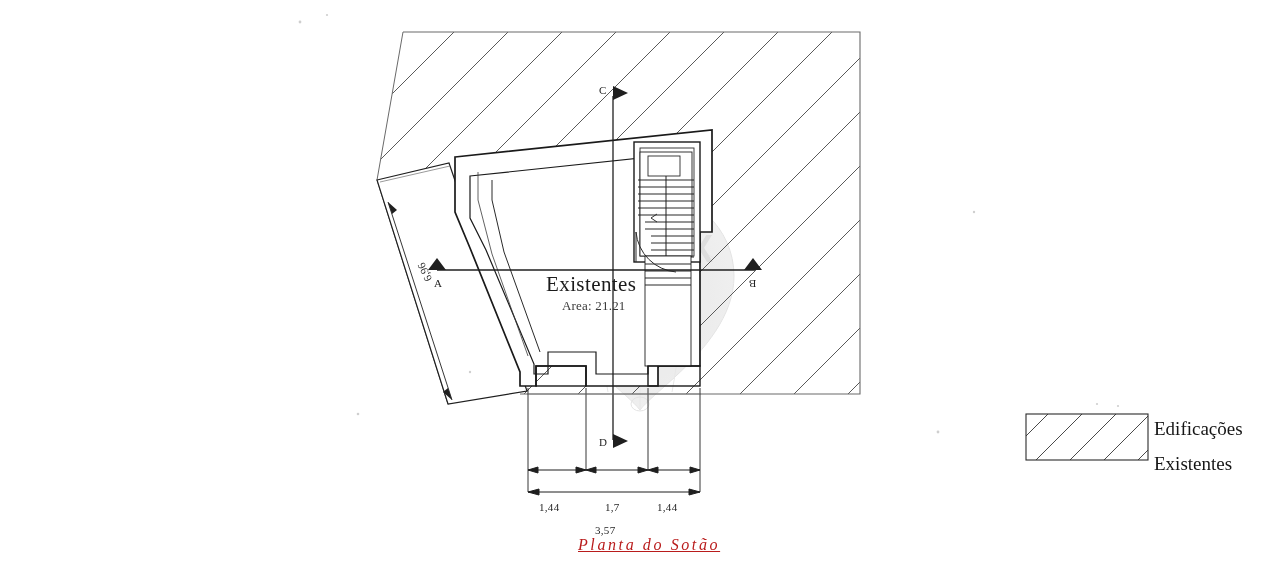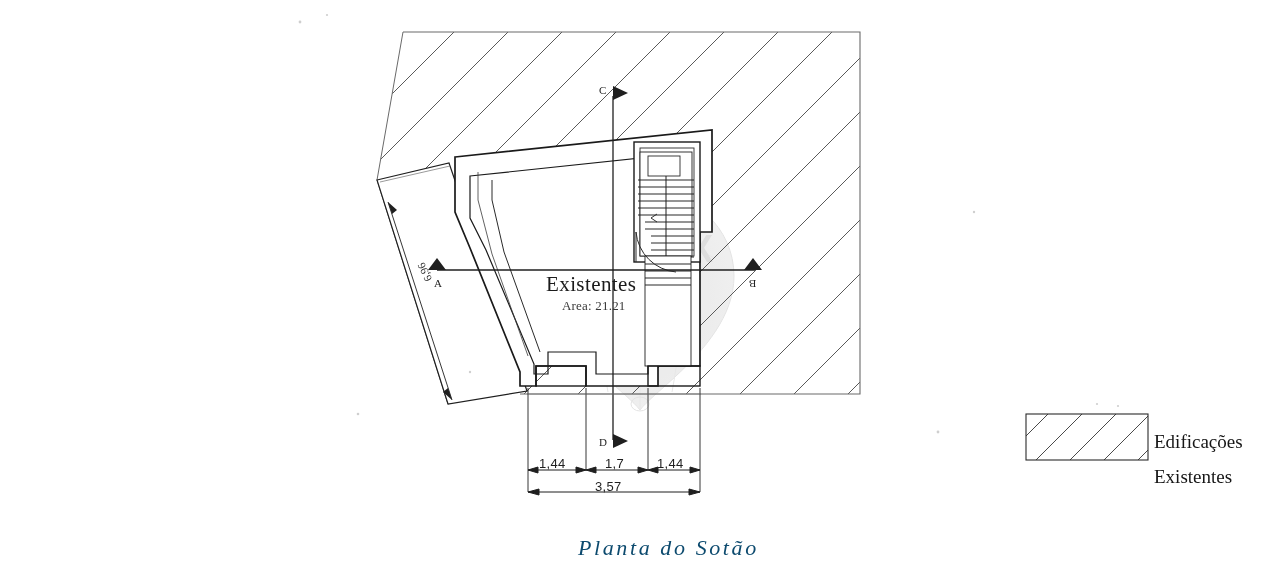--- a/index.html
+++ b/index.html
@@ -49,45 +49,46 @@
   .sec-label {
     font-family: "Liberation Serif", serif;
     font-size: 11px;
     color: #222;
   }
   .sec-label.flipped {
     transform: scaleX(-1) scaleY(-1);
     transform-origin: center center;
   }
   .dim-label {
-    font-family: Liberation Sans, sans-serif;
-    font-size: 13px;
+    font-family: Liberation Serif, serif;
+    font-size: 11px;
     color: #1f1f1f;
     letter-spacing: 0.3px;
+    margin-top: 45px;
   }
   .dim-vert {
     font-family: "Liberation Serif", serif;
     font-size: 11px;
     color: #1f1f1f;
     transform: rotate(-115deg);
     transform-origin: left top;
   }
   .legend-text {
     font-family: "Liberation Serif", serif;
     font-size: 19px;
     color: #161616;
     line-height: 1.18;
-    margin-top: 13px;
   }
   .plan-title {
     font-family: "Liberation Serif", serif;
     font-style: italic;
-    font-size: 22px;
+    font-size: 16px;
     letter-spacing: 2.6px;
-    color: #0c4a6e;
+    color: #b91c1c;
+    text-decoration: underline;
   }
   .wm-text {
     font-family: "Liberation Sans", sans-serif;
     font-weight: bold;
     font-size: 38px;
     letter-spacing: 3px;
     fill: #dcdcdc;
   }
 </style>
 </head>

